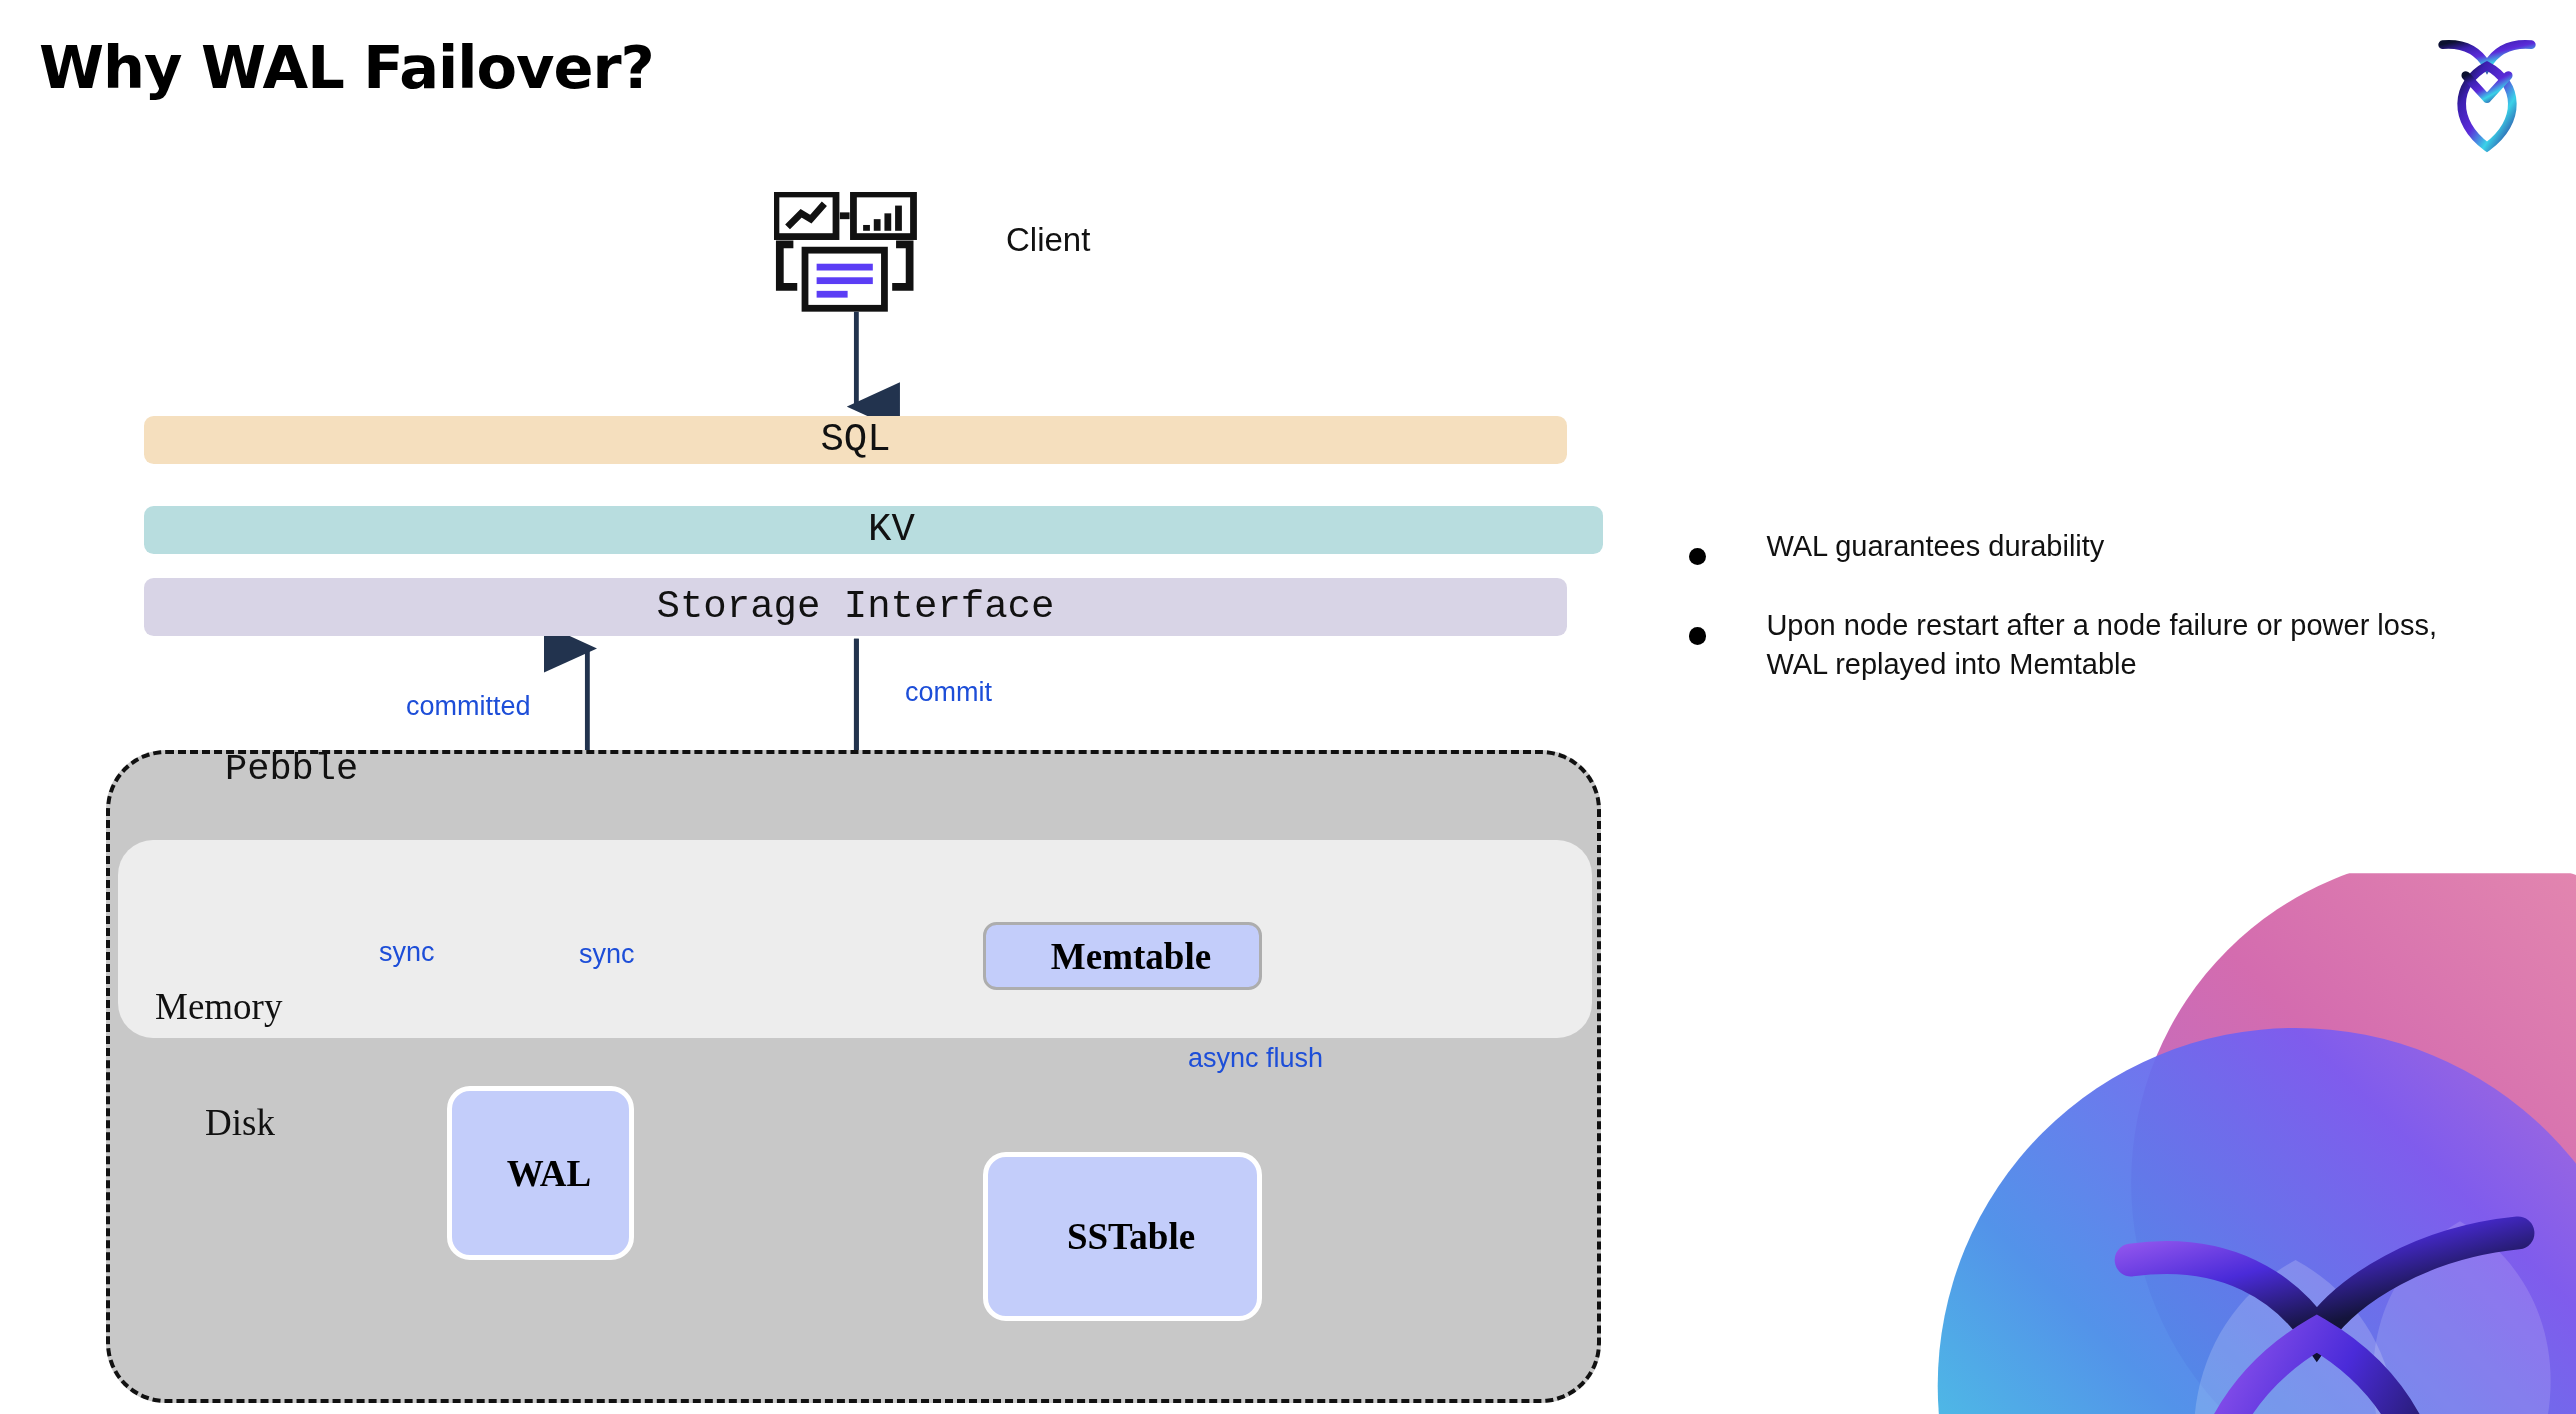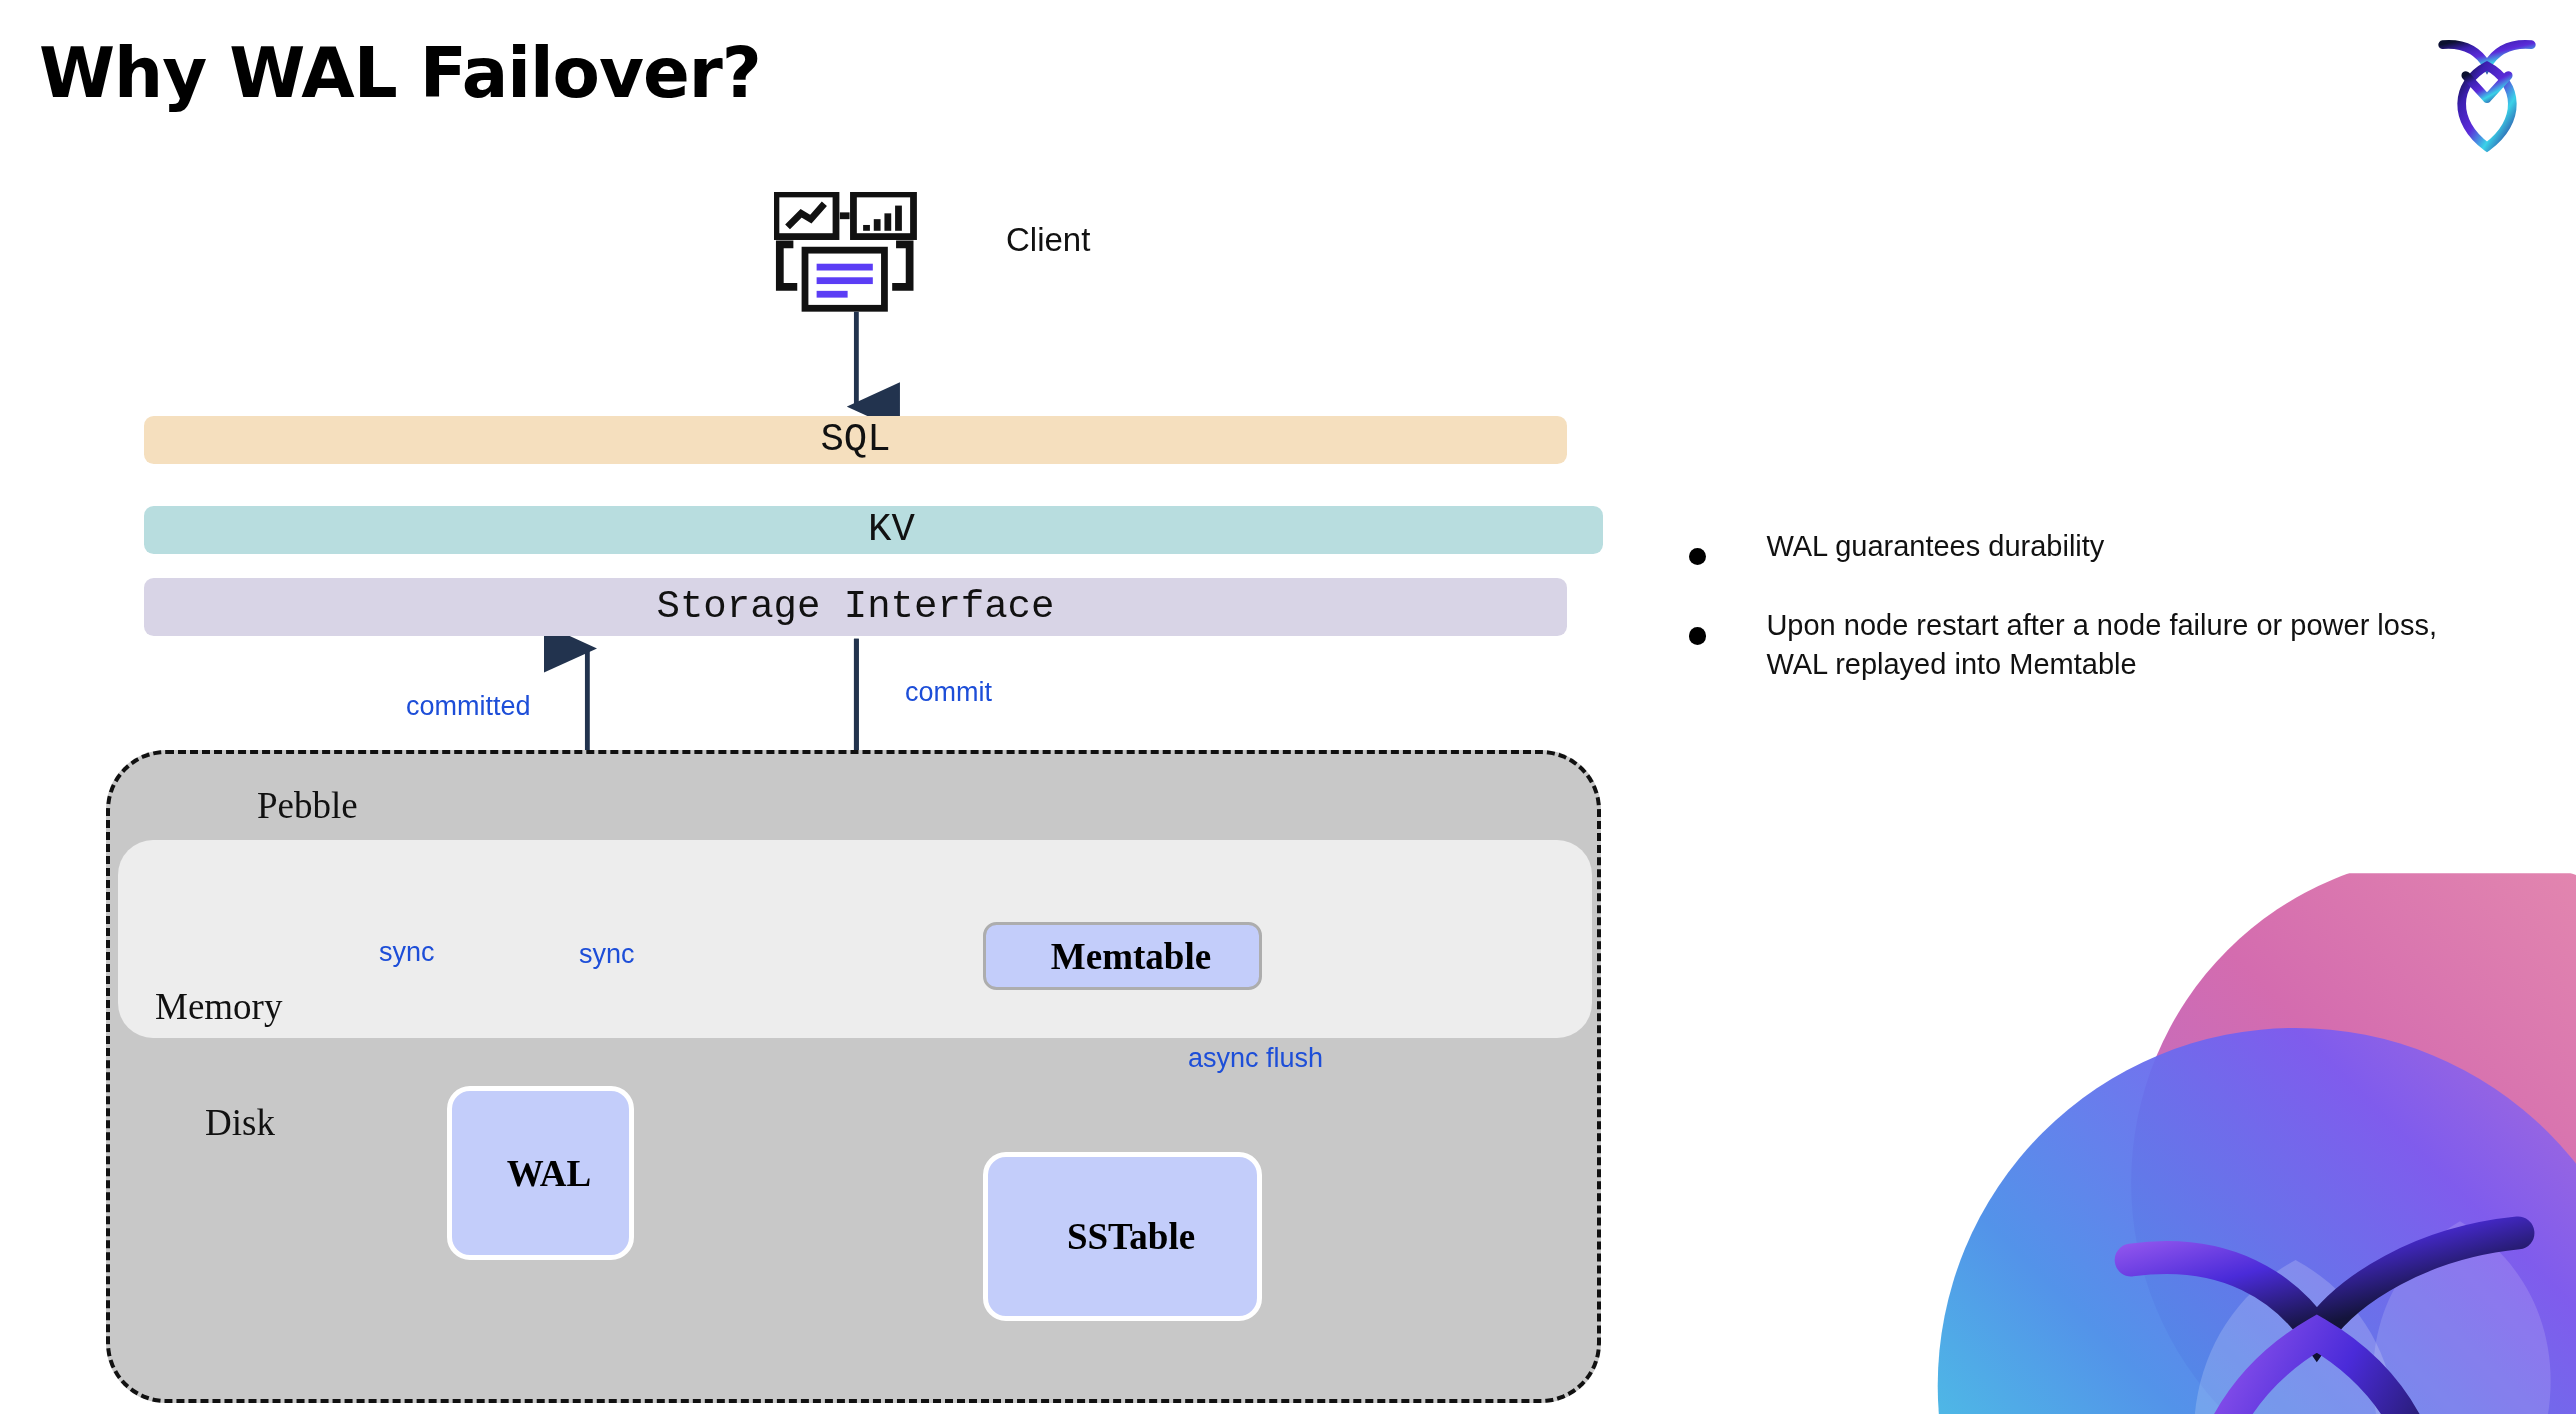--- a/index.html
+++ b/index.html
@@ -8,21 +8,21 @@
     background:#ffffff;
     font-family:"Liberation Sans",sans-serif;
   }
   .abs{position:absolute;}
 
   
   #slide-title{
     left:39px;top:37px;
     font-family:"DejaVu Sans",sans-serif;
     font-weight:bold;
-    font-size:69px;
+    font-size:59px;
     letter-spacing:-1px;
     color:#000000;
     line-height:1.05;
     white-space:nowrap;
   }
 
   
   #brand-logo{right:35px;top:27px;width:108px;height:126px;}
 
   
@@ -52,22 +52,22 @@
 
   
   #pebble-box{
     left:106px;top:750px;width:1495px;height:653px;
     background:#c8c8c8;
     border:4.8px dashed #111111;
     border-radius:60px;
     box-sizing:border-box;
   }
   #pebble-label{
-    left:225px;top:784px;font-family:Liberation Serif, serif;
-    font-size:37px;color:#111;margin-left:32px;
+    left:225px;top:748px;font-family:Liberation Mono, monospace;
+    font-size:37px;color:#111;
   }
   #memory-box{
     left:118px;top:840px;width:1474px;height:198px;
     background:#ededed;border-radius:35px;
   }
   #memory-label{
     left:155px;top:985px;font-family:"Liberation Serif",serif;
     font-size:37px;color:#111;
   }
   #disk-label{

